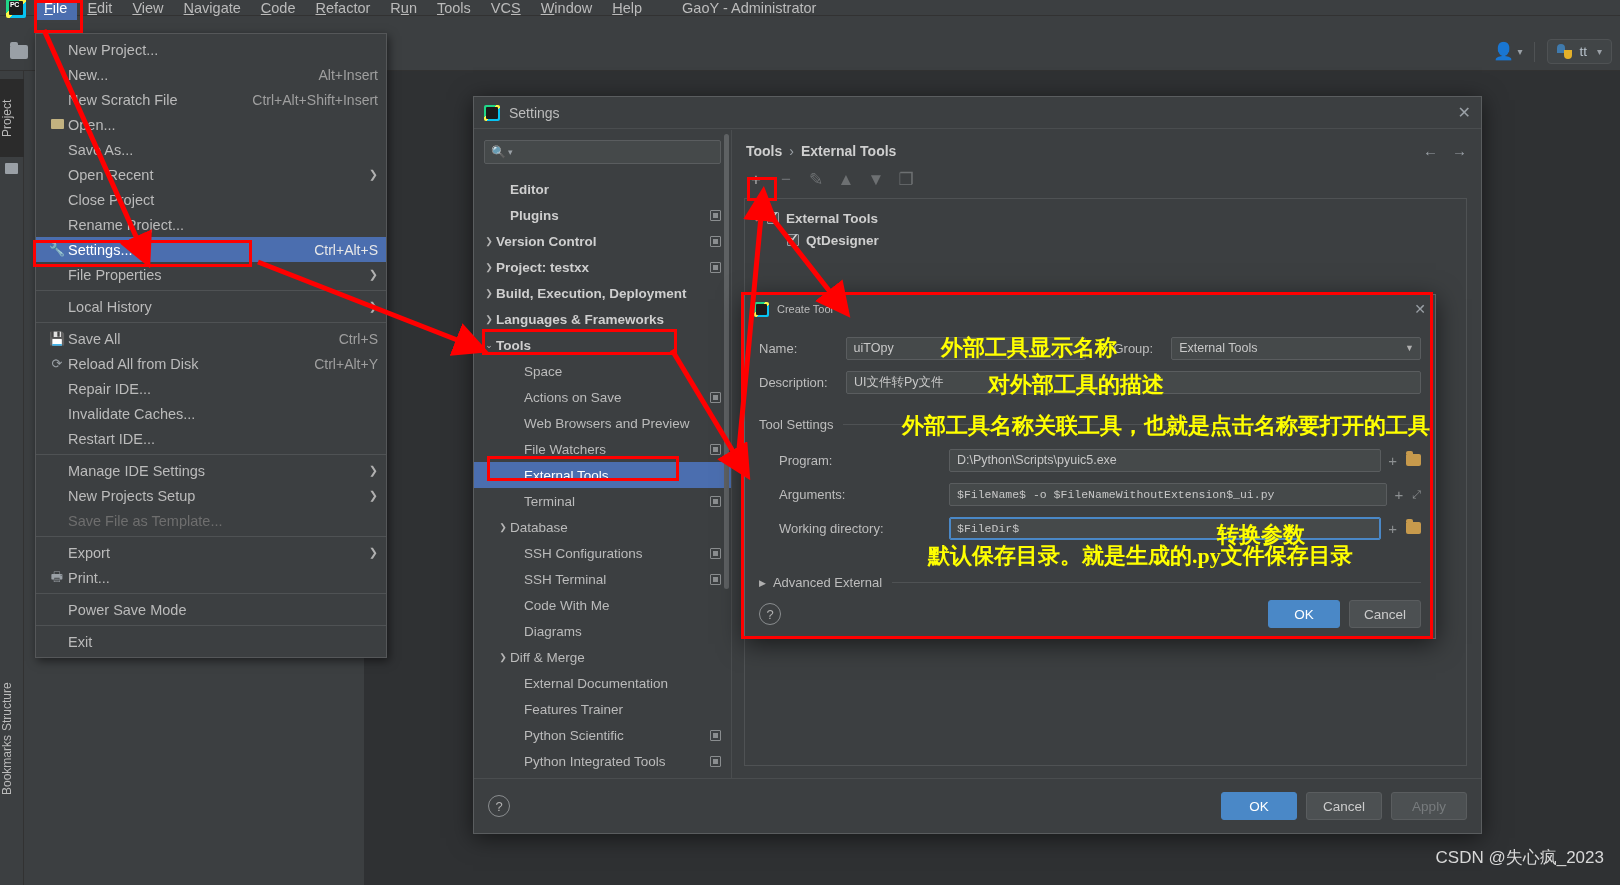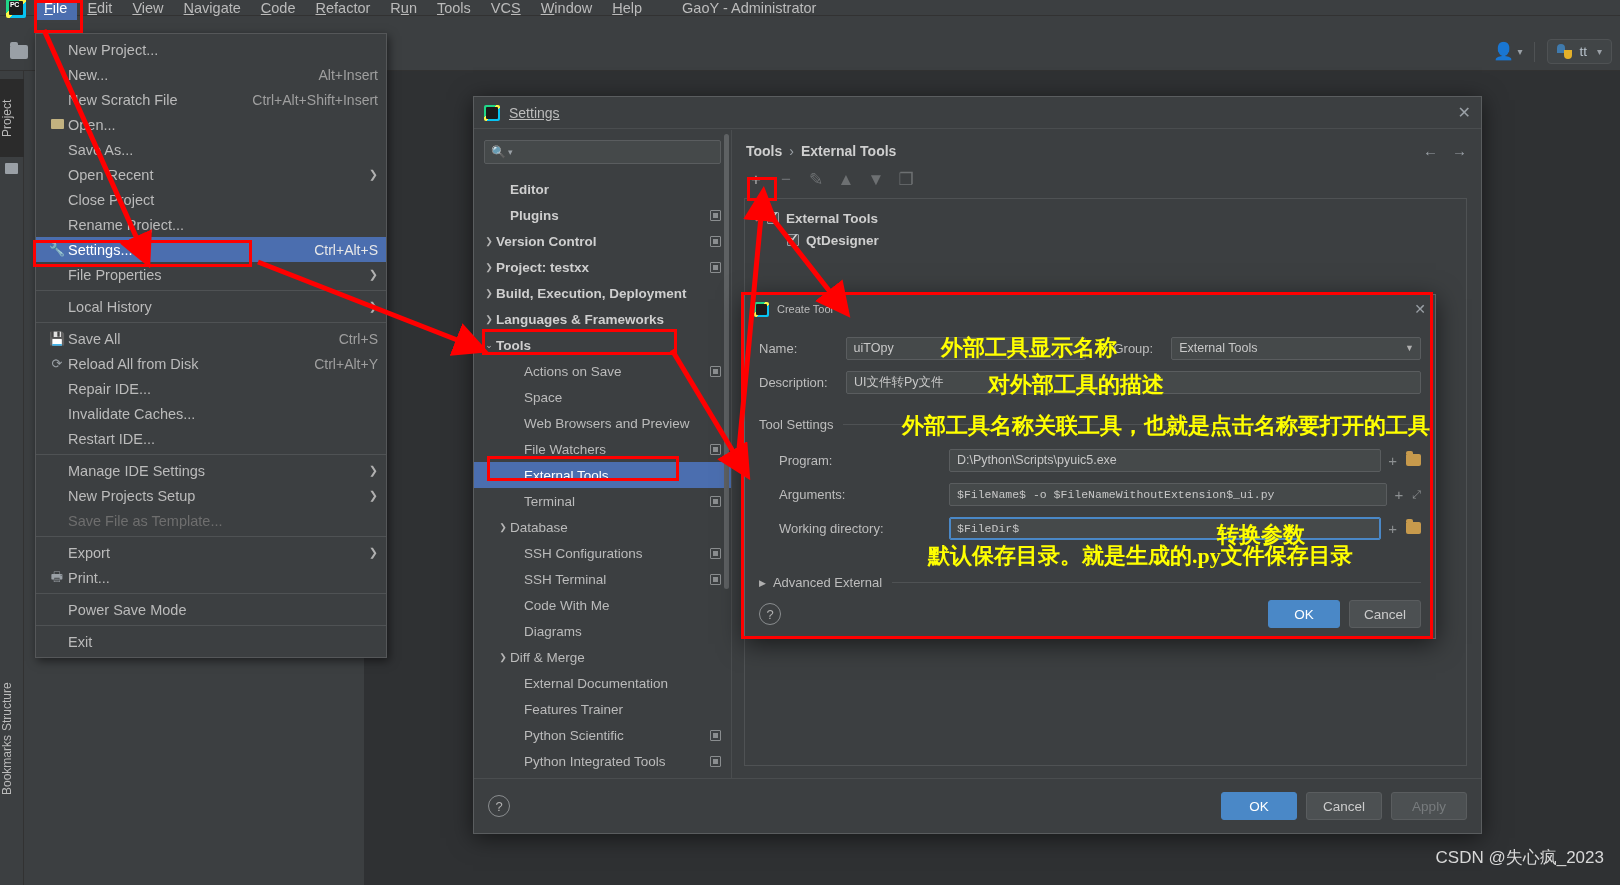--- a/index.html
+++ b/index.html
@@ -91,21 +91,21 @@
   
   .settings {
     position:absolute; left:473px; top:96px; width:1009px; height:738px;
     background:#3c3f41; border:1px solid #5a5d5f;
     box-shadow: 0 4px 22px rgba(0,0,0,.55);
   }
   .settings-title {
     height:32px; display:flex; align-items:center; padding:0 10px; background:#3c3f41;
     border-bottom:1px solid #4a4d4f;
   }
-  .settings-title .t { color:#bdbdbd; font-size:14px; margin-left:9px;text-decoration:underline;}
+  .settings-title .t { color:#bdbdbd; font-size:14px; margin-left:9px;}
   .settings-close { margin-left:auto; color:#9aa0a6; font-size:16px; cursor:default; }
 
   .settings-body { position:absolute; left:0; top:33px; right:0; bottom:55px; display:flex; }
   .s-left { width:258px; background:#3c3f41; position:relative; border-right:1px solid #4a4d4f;}
   .s-search {
     margin:10px 10px 8px 10px; height:24px; background:#45494a; border:1px solid #5a5d5f; border-radius:2px;
     display:flex; align-items:center; padding:0 6px; color:#9aa0a6; font-size:12px;
   }
   .s-tree { position:absolute; left:0; top:46px; right:0; bottom:0; overflow:hidden;}
   .tnode { display:flex; align-items:center; height:26px; color:#bbbbbb; font-size:13.5px; position:relative; }
@@ -394,26 +394,26 @@
             <div class="tnode bold" style="padding-left: 8px;">
               <span class="chev">❯</span>
               <span class="tlbl">Languages &amp; Frameworks</span>
             </div>
             <div class="tnode bold" style="padding-left: 8px;">
               <span class="chev">⌄</span>
               <span class="tlbl">Tools</span>
             </div>
             <div class="tnode" style="padding-left: 36px;">
               <span class="chev"></span>
+              <span class="tlbl">Space</span>
+            </div>
+            <div class="tnode" style="padding-left: 36px;">
+              <span class="chev"></span>
               <span class="tlbl">Actions on Save</span>
               <span class="badge"></span>
-            </div>
-            <div class="tnode" style="padding-left: 36px;">
-              <span class="chev"></span>
-              <span class="tlbl">Space</span>
             </div>
             <div class="tnode" style="padding-left: 36px;">
               <span class="chev"></span>
               <span class="tlbl">Web Browsers and Preview</span>
             </div>
             <div class="tnode" style="padding-left: 36px;">
               <span class="chev"></span>
               <span class="tlbl">File Watchers</span>
               <span class="badge"></span>
             </div>

